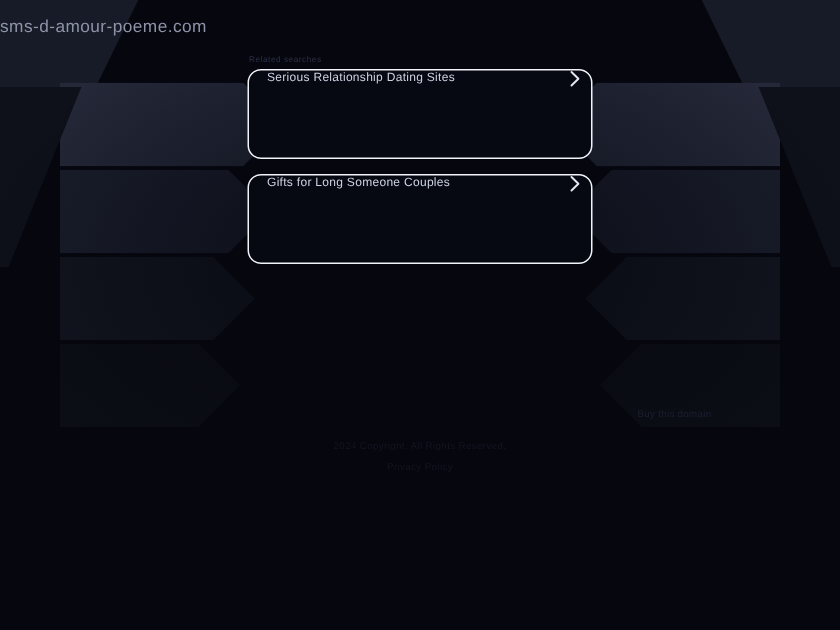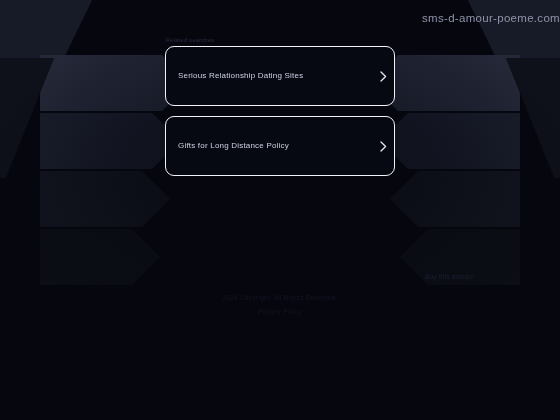--- a/index.html
+++ b/index.html
@@ -68,21 +68,21 @@
     z-index: 5;
     width: 560px;
     height: 420px;
   }
 
   .site-title {
     position: absolute;
     top: 12px;
     left: 0;
     width: 560px;
-    text-align: right;
+    text-align: left;
     font-size: 11.5px;
     letter-spacing: 0.3px;
     color: #8e93a8;
   }
 
   .related-label {
     position: absolute;
     top: 37px;
     left: 166px;
     font-size: 5.5px;
@@ -100,21 +100,21 @@
   .card {
     position: relative;
     box-sizing: border-box;
     width: 230px;
     height: 60px;
     margin-bottom: 10px;
     border: 1px solid #f2f4fa;
     border-radius: 9px;
     background: #060912;
     display: flex;
-    align-items: center;
+    align-items: flex-start;
     cursor: pointer;
   }
 
   .card-label {
     flex: 1 1 auto;
     padding-left: 12px;
     padding-right: 8px;
     font-size: 8px;
     line-height: 1.25;
     letter-spacing: 0.2px;
@@ -201,21 +201,21 @@
         <span class="card-label">Serious Relationship Dating Sites</span>
         <span class="card-arrow">
           <svg width="7" height="11" viewBox="0 0 7 11" fill="none" aria-hidden="true">
             <path d="M1 1 L5.6 5.5 L1 10" stroke="currentColor" stroke-width="1.3" stroke-linecap="round" stroke-linejoin="round"></path>
           </svg>
         </span>
       </div>
 
 
       <div class="card">
-        <span class="card-label">Gifts for Long Distance Policy</span>
+        <span class="card-label">Gifts for Long Someone Couples</span>
         <span class="card-arrow">
           <svg width="7" height="11" viewBox="0 0 7 11" fill="none" aria-hidden="true">
             <path d="M1 1 L5.6 5.5 L1 10" stroke="currentColor" stroke-width="1.3" stroke-linecap="round" stroke-linejoin="round"></path>
           </svg>
         </span>
       </div>
 
     </div>
 
     <div class="buy-domain">Buy this domain</div>

